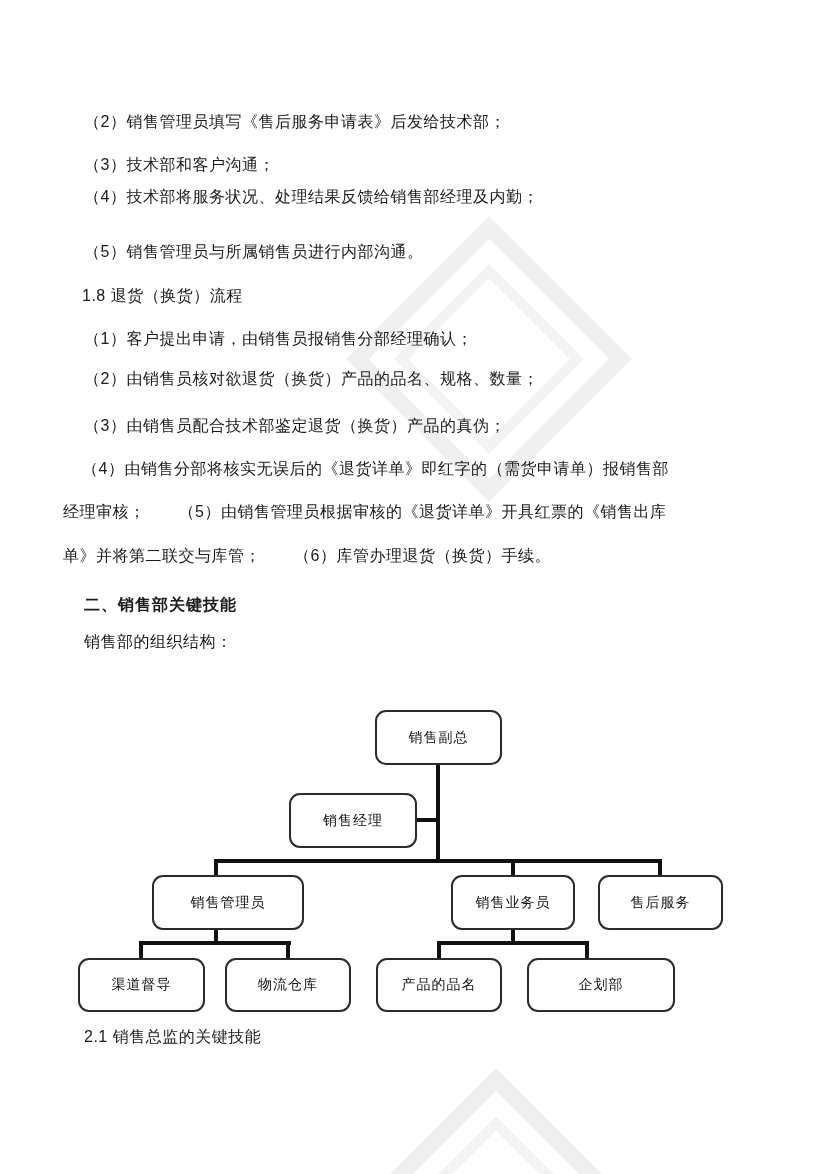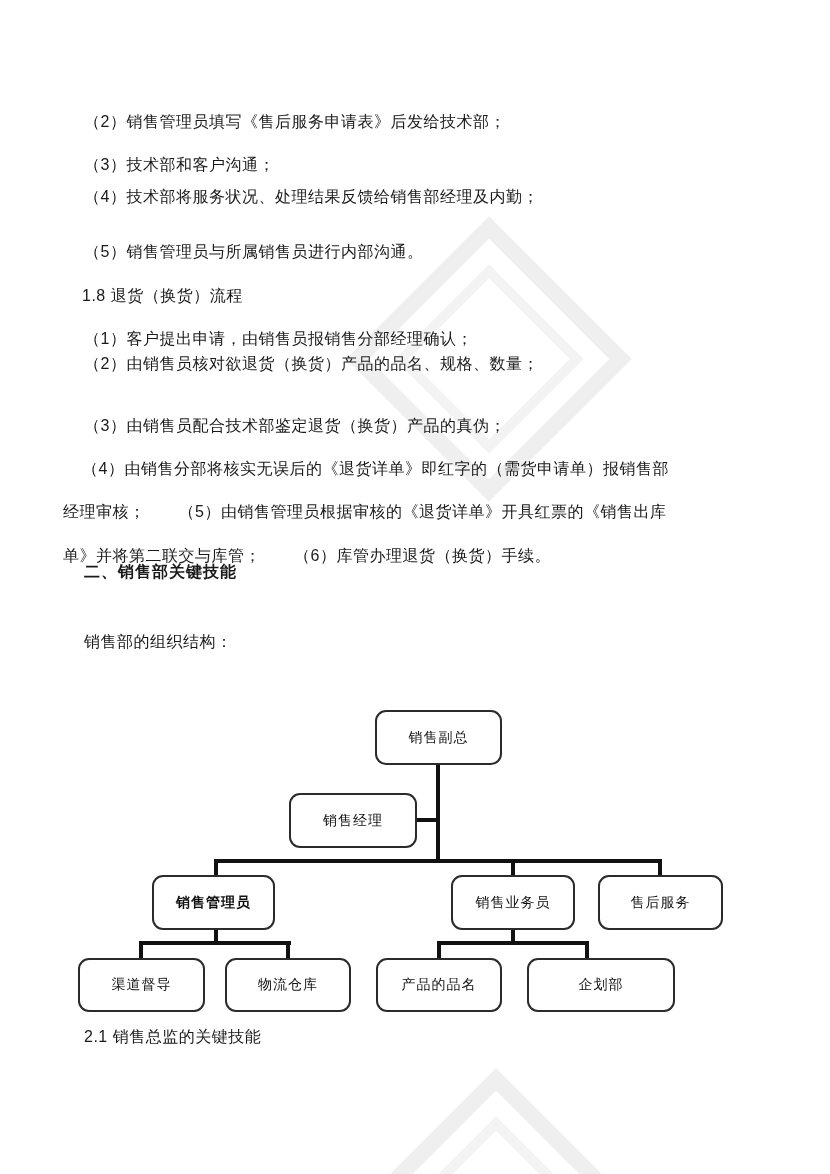--- a/index.html
+++ b/index.html
@@ -68,26 +68,26 @@
     <div class="wm-inner"></div>
   </div>
 
   <div>
     <div class="line" style="left:84px; top:109px;">（2）销售管理员填写《售后服务申请表》后发给技术部；</div>
     <div class="line" style="left:84px; top:152px;">（3）技术部和客户沟通；</div>
     <div class="line" style="left:84px; top:184px;">（4）技术部将服务状况、处理结果反馈给销售部经理及内勤；</div>
     <div class="line" style="left:84px; top:239px;">（5）销售管理员与所属销售员进行内部沟通。</div>
     <div class="line" style="left:82px; top:283px;">1.8 退货（换货）流程</div>
     <div class="line" style="left:84px; top:326px;">（1）客户提出申请，由销售员报销售分部经理确认；</div>
-    <div class="line" style="left:84px; top:351px;">（2）由销售员核对欲退货（换货）产品的品名、规格、数量；</div>
+    <div class="line" style="left:84px; top:366px;">（2）由销售员核对欲退货（换货）产品的品名、规格、数量；</div>
     <div class="line" style="left:84px; top:413px;">（3）由销售员配合技术部鉴定退货（换货）产品的真伪；</div>
     <div class="line" style="left:82px; top:456px;">（4）由销售分部将核实无误后的《退货详单》即红字的（需货申请单）报销售部</div>
     <div class="line" style="left:63px; top:499px;">经理审核；　　（5）由销售管理员根据审核的《退货详单》开具红票的《销售出库</div>
     <div class="line" style="left:63px; top:543px;">单》并将第二联交与库管；　　（6）库管办理退货（换货）手续。</div>
-    <div class="line bold" style="left:84px; top:560px;font-family:Liberation Mono, monospace;">二、销售部关键技能</div>
+    <div class="line bold" style="left:84px; top:592px;">二、销售部关键技能</div>
     <div class="line" style="left:84px; top:629px;">销售部的组织结构：</div>
     <div class="line" style="left:84px; top:1024px;">2.1 销售总监的关键技能</div>
   </div>
 
   <div>
 
     <div class="cline" style="left:436px; top:765px; width:4px;  height:98px;"></div>
     <div class="cline" style="left:415px; top:818px; width:23px; height:4px;"></div>
     <div class="cline" style="left:214px; top:859px; width:448px; height:4px;"></div>
     <div class="cline" style="left:214px; top:861px; width:4px;  height:14px;"></div>
@@ -97,21 +97,21 @@
     <div class="cline" style="left:511px; top:930px; width:4px;  height:13px;"></div>
     <div class="cline" style="left:139px; top:941px; width:152px; height:4px;"></div>
     <div class="cline" style="left:437px; top:941px; width:152px; height:4px;"></div>
     <div class="cline" style="left:139px; top:943px; width:4px;  height:15px;"></div>
     <div class="cline" style="left:286px; top:943px; width:4px;  height:15px;"></div>
     <div class="cline" style="left:437px; top:943px; width:4px;  height:15px;"></div>
     <div class="cline" style="left:585px; top:943px; width:4px;  height:15px;"></div>
 
     <div class="node" style="left:375px; top:710px; width:127px; height:55px;">销售副总</div>
     <div class="node" style="left:289px; top:793px; width:128px; height:55px;">销售经理</div>
-    <div class="node" style="left:152px; top:875px; width:123px; height:55px;font-weight:bold;">销售管理员</div>
+    <div class="node" style="left:152px; top:875px; width:152px; height:55px;">销售管理员</div>
     <div class="node" style="left:451px; top:875px; width:124px; height:55px;">销售业务员</div>
     <div class="node" style="left:598px; top:875px; width:125px; height:55px;">售后服务</div>
     <div class="node" style="left:78px;  top:958px; width:127px; height:54px;">渠道督导</div>
     <div class="node" style="left:225px; top:958px; width:126px; height:54px;">物流仓库</div>
     <div class="node" style="left:376px; top:958px; width:126px; height:54px;">产品的品名</div>
     <div class="node" style="left:527px; top:958px; width:148px; height:54px;">企划部</div>
 
   </div>
 
 </div>

